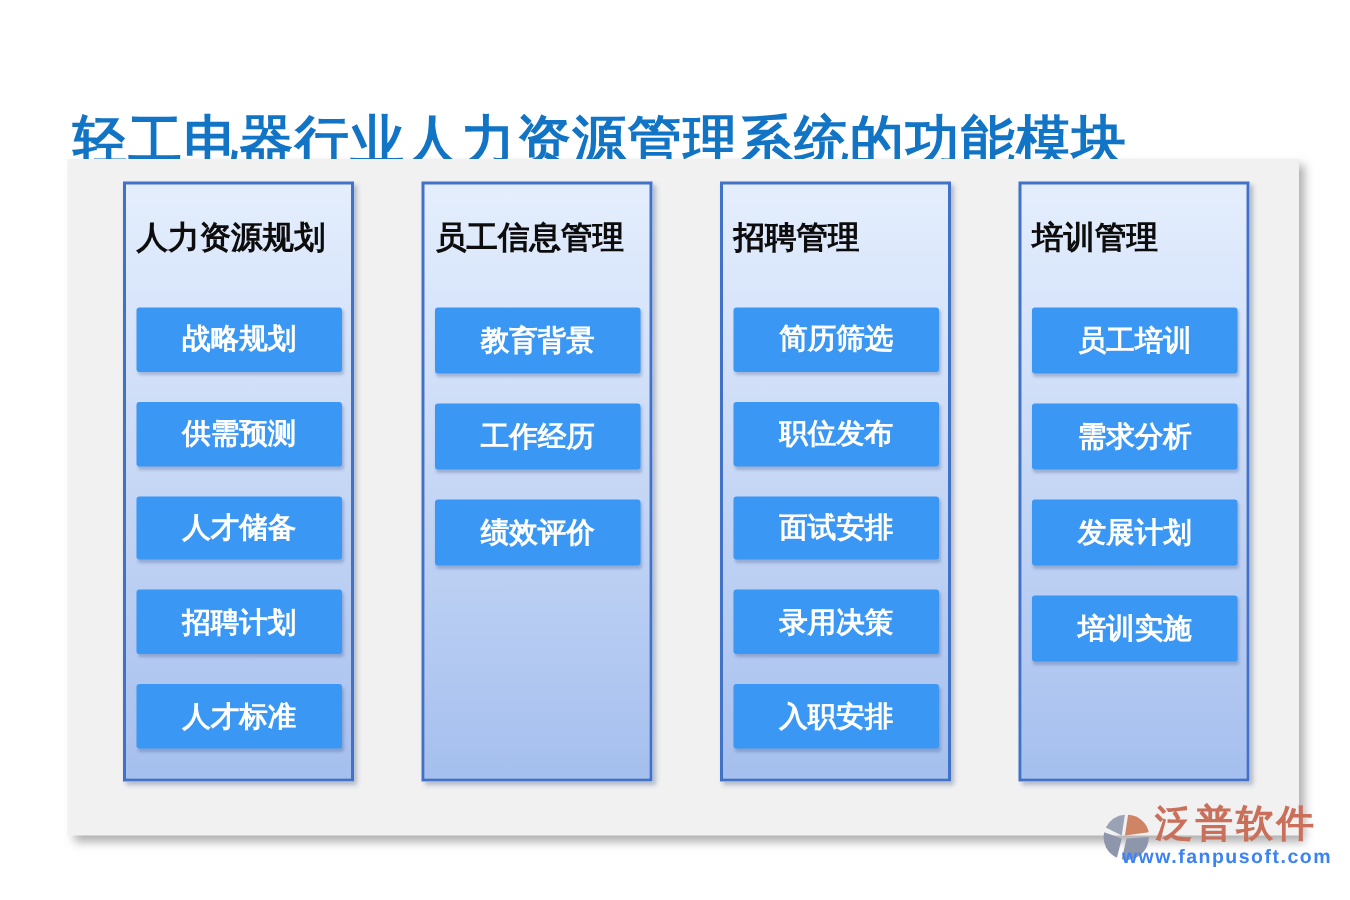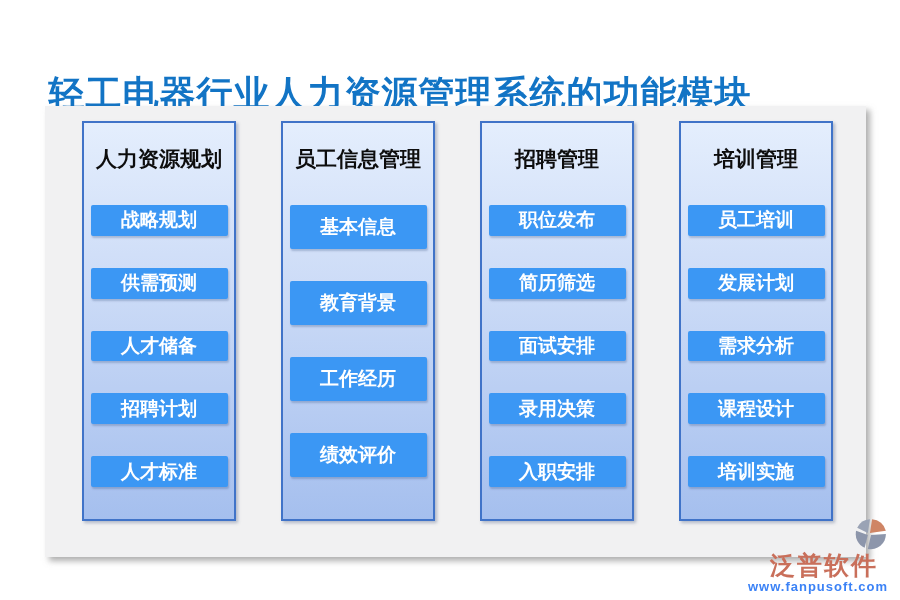--- a/index.html
+++ b/index.html
@@ -38,51 +38,50 @@
   }
   .column{
     box-sizing:border-box;
     width:154px;height:400px;
     border:2px solid #4073c8;
     background:linear-gradient(to bottom,#e4eefd 0%,#cddcf7 40%,#a5bfee 100%);
     box-shadow:2px 2px 3px rgba(60,80,120,0.35);
     padding:24px 7px 0 7px;
     display:flex;
     flex-direction:column;
-    align-items:center;
+    align-items:flex-start;
   }
   .col-header{
     height:24px;line-height:24px;
     font-size:21px;
     font-weight:bold;
     color:#0d0d0d;
     text-align:center;
     margin-bottom:34px;
     white-space:nowrap;
   }
   .module-btn{
     width:137px;height:44px;
-    margin-bottom:32px;
+    margin-bottom:20px;
     background:#3b97f4;
     border-radius:2px;
     box-shadow:1px 2px 2px rgba(30,60,110,0.25);
     color:#ffffff;
     font-size:19px;
     font-weight:bold;
     display:flex;
     align-items:center;
     justify-content:center;
     white-space:nowrap;
   }
   .footer-logo{
     position:absolute;
-    right:12px;bottom:6px;
+    right:12px;bottom:22px;
     display:flex;
-    align-items:flex-end;
-    flex-direction:column;
+    align-items:center;
   }
   .logo-mark{width:34px;height:36px;margin-top:2px;}
   .logo-text{display:flex;flex-direction:column;margin-left:2px;}
   .brand-name{
     font-size:25px;
     font-weight:bold;
     color:#c96f5a;
     line-height:26px;
     letter-spacing:2px;
     white-space:nowrap;
@@ -109,41 +108,39 @@
       <div class="col-header">人力资源规划</div>
       <div class="module-btn">战略规划</div>
       <div class="module-btn">供需预测</div>
       <div class="module-btn">人才储备</div>
       <div class="module-btn">招聘计划</div>
       <div class="module-btn">人才标准</div>
     </div>
 
     <div class="column">
       <div class="col-header">员工信息管理</div>
-      <div class="module-btn">基本信息</div>
       <div class="module-btn">教育背景</div>
       <div class="module-btn">工作经历</div>
       <div class="module-btn">绩效评价</div>
     </div>
 
     <div class="column">
       <div class="col-header">招聘管理</div>
+      <div class="module-btn">简历筛选</div>
       <div class="module-btn">职位发布</div>
-      <div class="module-btn">简历筛选</div>
       <div class="module-btn">面试安排</div>
       <div class="module-btn">录用决策</div>
       <div class="module-btn">入职安排</div>
     </div>
 
     <div class="column">
       <div class="col-header">培训管理</div>
       <div class="module-btn">员工培训</div>
+      <div class="module-btn">需求分析</div>
       <div class="module-btn">发展计划</div>
-      <div class="module-btn">需求分析</div>
-      <div class="module-btn">课程设计</div>
       <div class="module-btn">培训实施</div>
     </div>
 
   </div>
 </div>
 
 <div class="footer-logo">
   <svg class="logo-mark" viewBox="0 0 32 32">
     <path d="M15,2 A14,14 0 0 0 3,10 L13,15 Z" fill="#9aa3b5"></path>
     <path d="M2,13 A14,14 0 0 0 10,29 L13,17 Z" fill="#8d96ab"></path>

